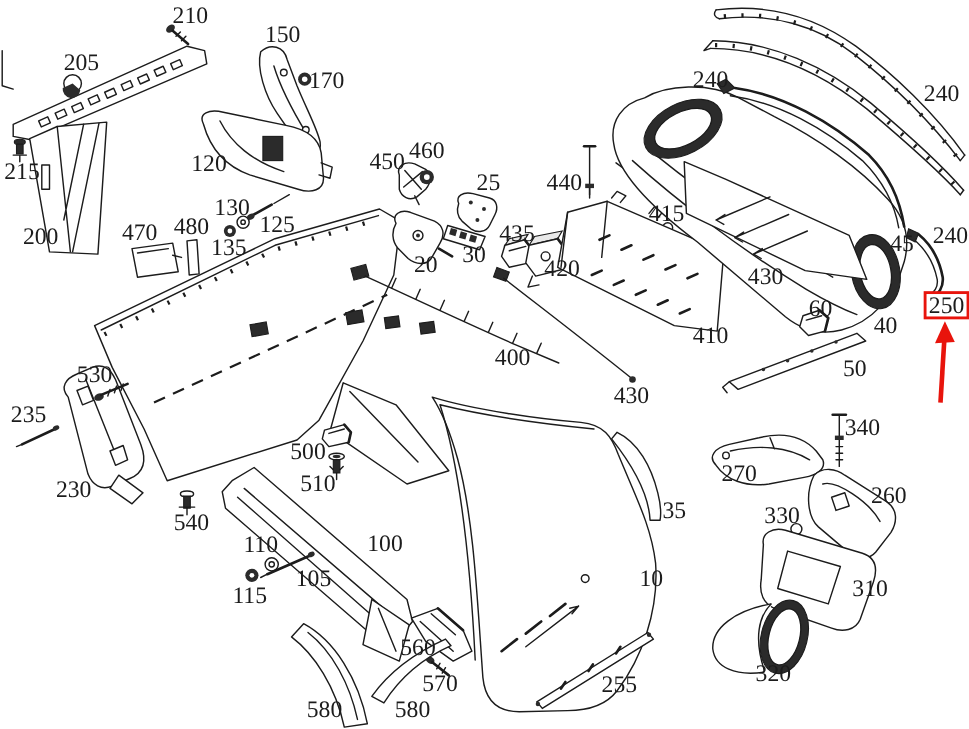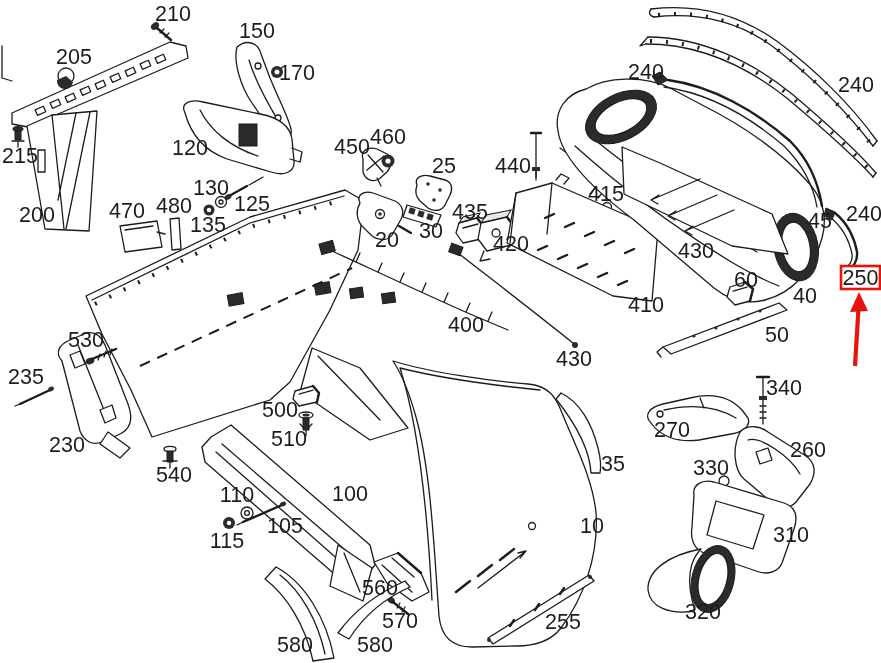--- a/index.html
+++ b/index.html
@@ -1,17 +1,17 @@
 <!DOCTYPE html>
 <html style="--hl: #e8140c; --ink: #1c1c1c; --bg: #ffffff;"><head>
 <meta charset="utf-8">
 <style>
   html,body{margin:0;padding:0;background:#fff;}
   .stage{position:relative;width:881px;height:663px;background:var(--bg,#fff);overflow:hidden;
-         font-family:Liberation Sans, sans-serif;}
+         font-family:Liberation Serif, serif;}
   svg{display:block}
   
   .ln{fill:none;stroke:var(--ink,#1c1c1c);stroke-width:1.3;stroke-linecap:round;stroke-linejoin:round}
   .ln2{fill:none;stroke:var(--ink,#1c1c1c);stroke-width:2.4;stroke-linecap:round;stroke-linejoin:round}
   .fw{fill:#fff;stroke:var(--ink,#1c1c1c);stroke-width:1.3;stroke-linejoin:round}
   .dk{fill:#2b2b2b;stroke:none}
   .dks{fill:#2b2b2b;stroke:var(--ink,#1c1c1c);stroke-width:1}
   .tick{fill:none;stroke:var(--ink,#1c1c1c);stroke-width:4;stroke-dasharray:2 14}
   .dash{fill:none;stroke:var(--ink,#1c1c1c);stroke-width:2;stroke-dasharray:11 8}
   .pl{font-size:21.5px;fill:var(--ink,#151515);text-anchor:middle;cursor:pointer}

